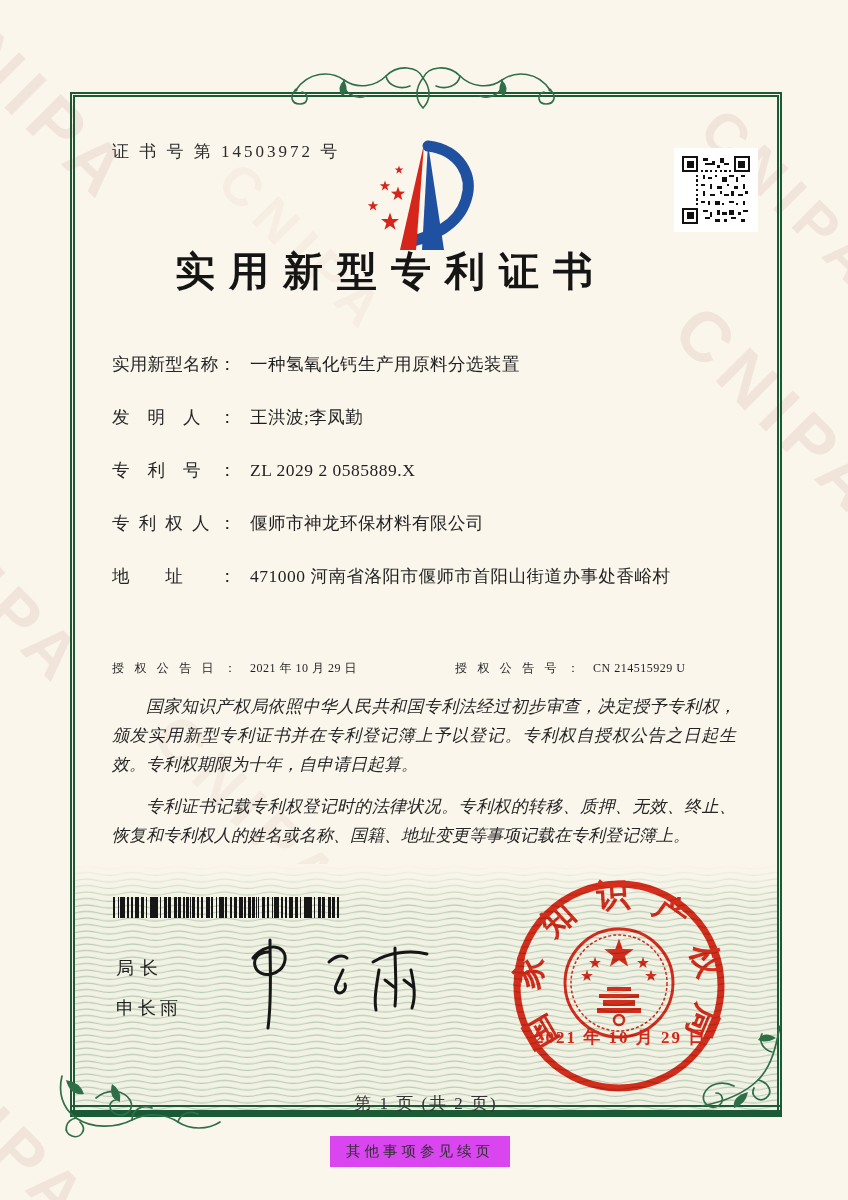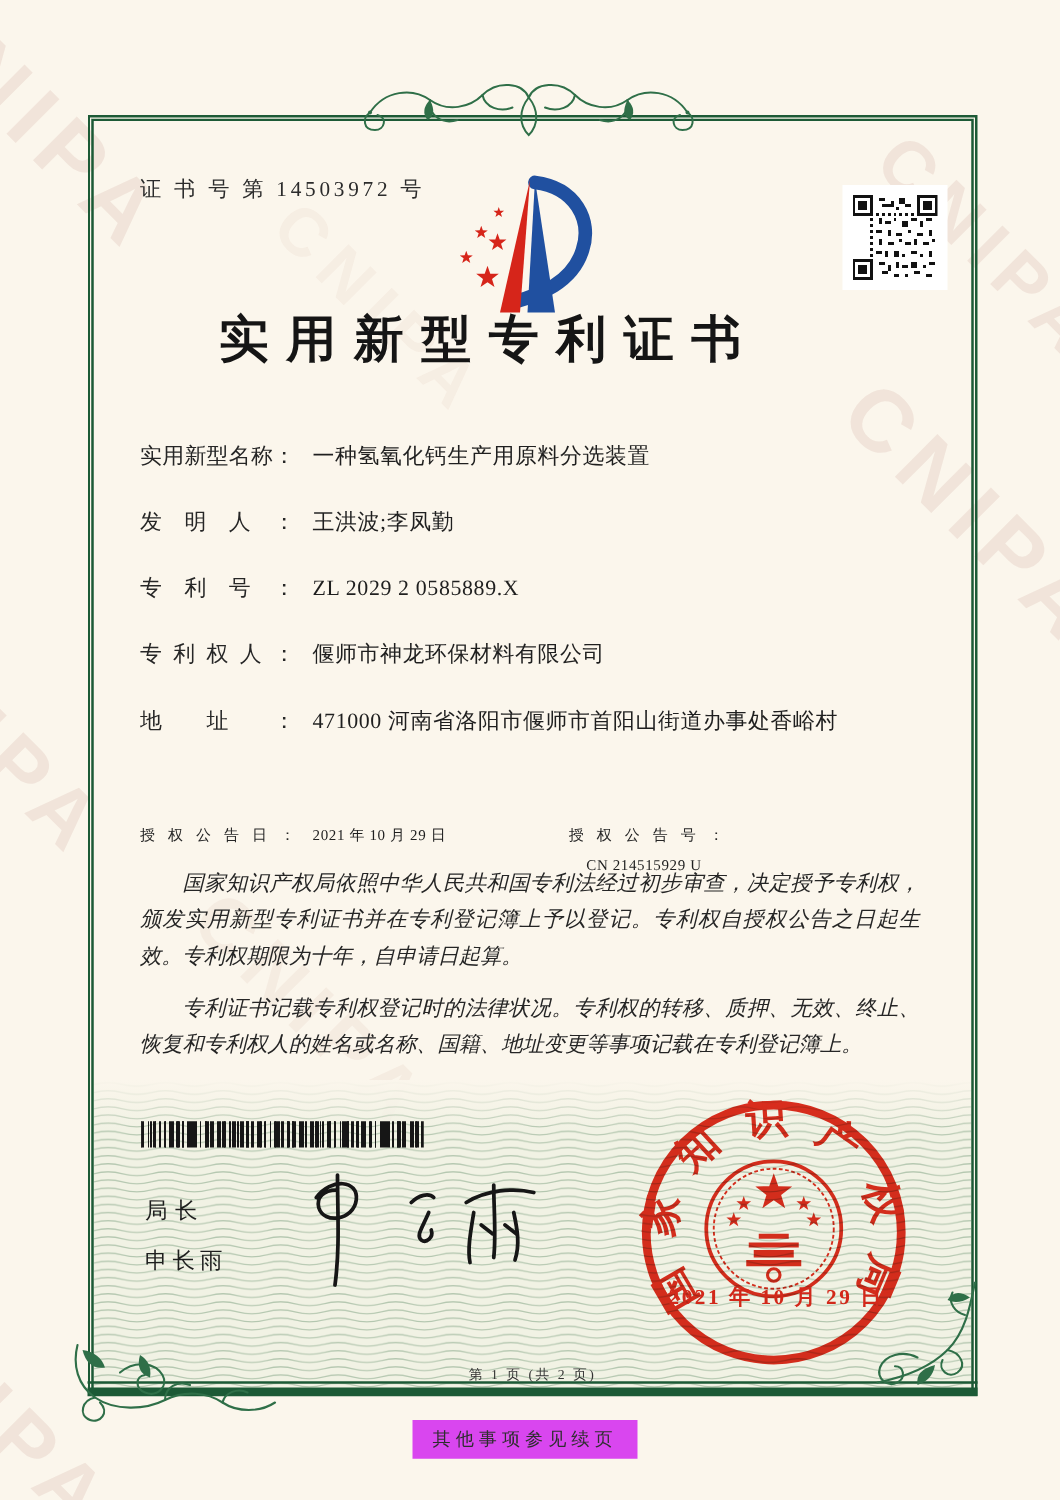--- a/index.html
+++ b/index.html
@@ -31,21 +31,21 @@
   .title{
     position:absolute;left:70px;top:244px;width:628px;text-align:center;
     font-size:40px;font-weight:700;letter-spacing:14px;text-indent:14px;color:#151515;
   }
   
   .fields{position:absolute;left:112px;top:352px;width:640px;font-size:17.5px;}
   .field-row{display:flex;margin-bottom:29px;line-height:24px;}
   .flabel{display:inline-block;width:124px;text-align-last:justify;text-align:justify;color:#262626;flex:none;}
   .fvalue{margin-left:14px;color:#1f1f1f;letter-spacing:0.5px;}
   .grant-row{position:absolute;left:112px;top:656px;width:640px;font-size:12px;line-height:24px;}
-  .grant-b{position:absolute;left:343px;top:0;display:flex;flex-direction:column;}
+  .grant-b{position:absolute;left:343px;top:0;display:flex;}
   .grant-a{display:flex;}
   
   .paras{position:absolute;left:112px;top:692px;width:638px;}
   .paras p{
     margin:0 14px 13px 0;font-size:17px;line-height:29px;text-align:justify;
     text-indent:2em;color:#252525;font-style:italic;
   }
   
   .waves{position:absolute;left:75px;top:864px;}
   .wave-fade{position:absolute;left:75px;top:864px;width:702px;height:40px;
@@ -59,21 +59,21 @@
   .sig-title{position:absolute;left:116px;top:956px;font-size:18px;letter-spacing:6px;color:#1e1e1e;}
   .sig-name{position:absolute;left:116px;top:996px;font-size:18px;letter-spacing:4px;color:#1e1e1e;text-align:center;}
   .signature{position:absolute;left:225px;top:938px;}
   .seal{position:absolute;left:503px;top:870px;mix-blend-mode:multiply;opacity:0.95;}
   .seal-date{
     position:absolute;left:515px;top:1026px;width:212px;text-align:center;
     font-size:17px;letter-spacing:2px;color:#d2281a;font-weight:700;z-index:5;
   }
   .page-indicator{
     position:absolute;left:70px;top:1092px;width:712px;text-align:center;
-    font-size:11px;letter-spacing:2px;color:#333;
+    font-size:17px;letter-spacing:2px;color:#333;
   }
   .footer-note{
     position:absolute;left:330px;top:1136px;background:#d946ef;
     padding:6px 16px;font-size:14.5px;letter-spacing:4px;color:#2e2e2e;
   }
 </style>
 </head>
 <body>
 
 <div class="page">

